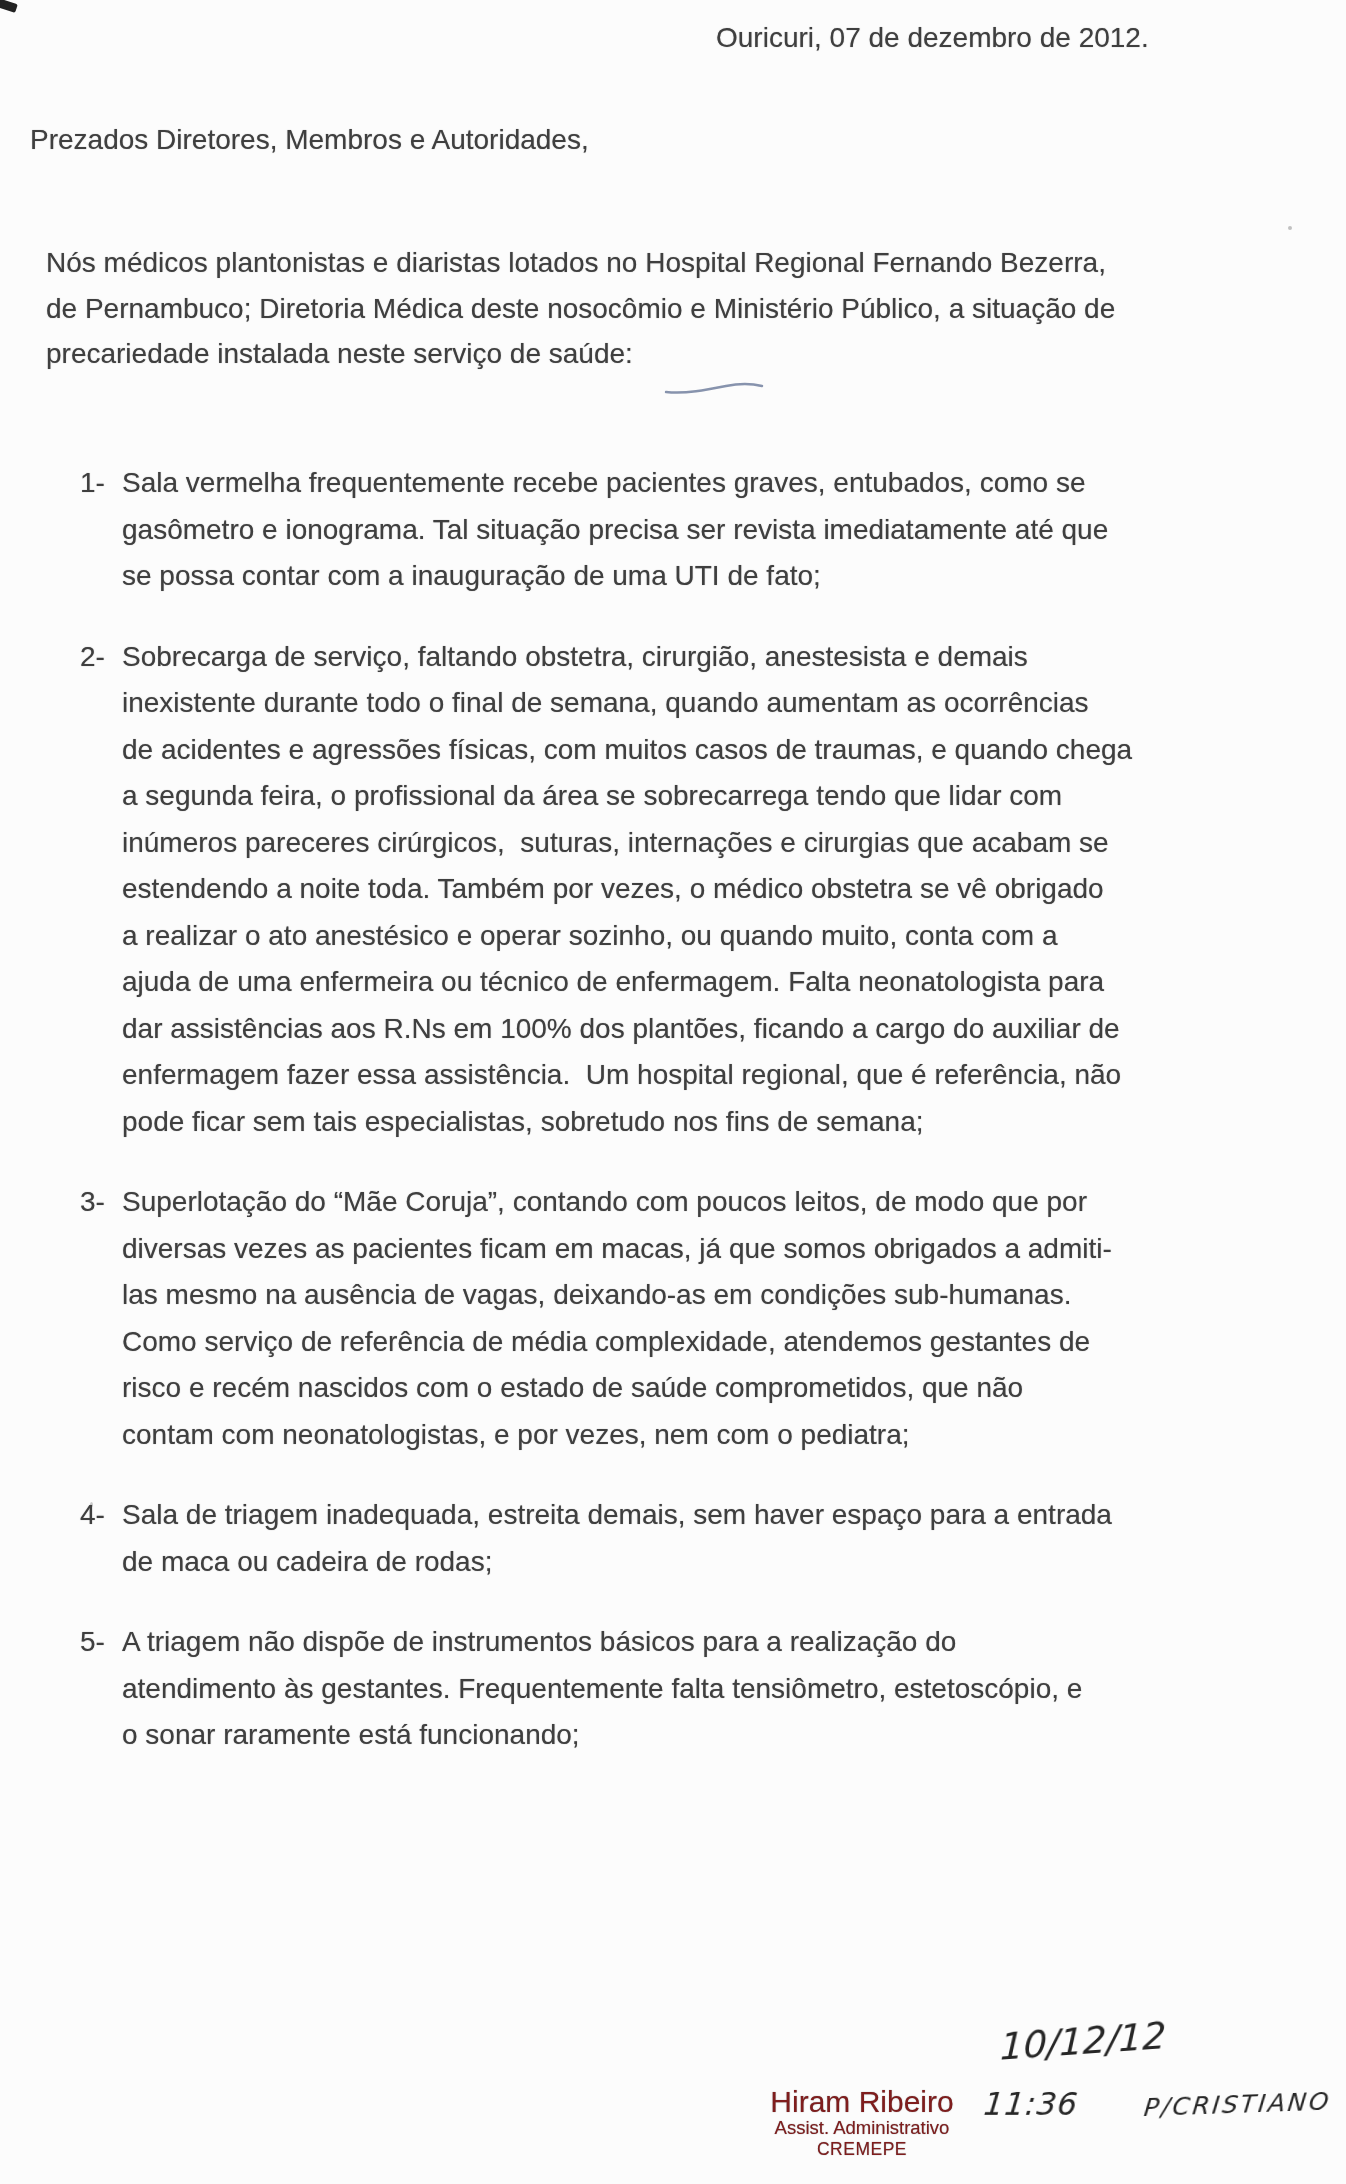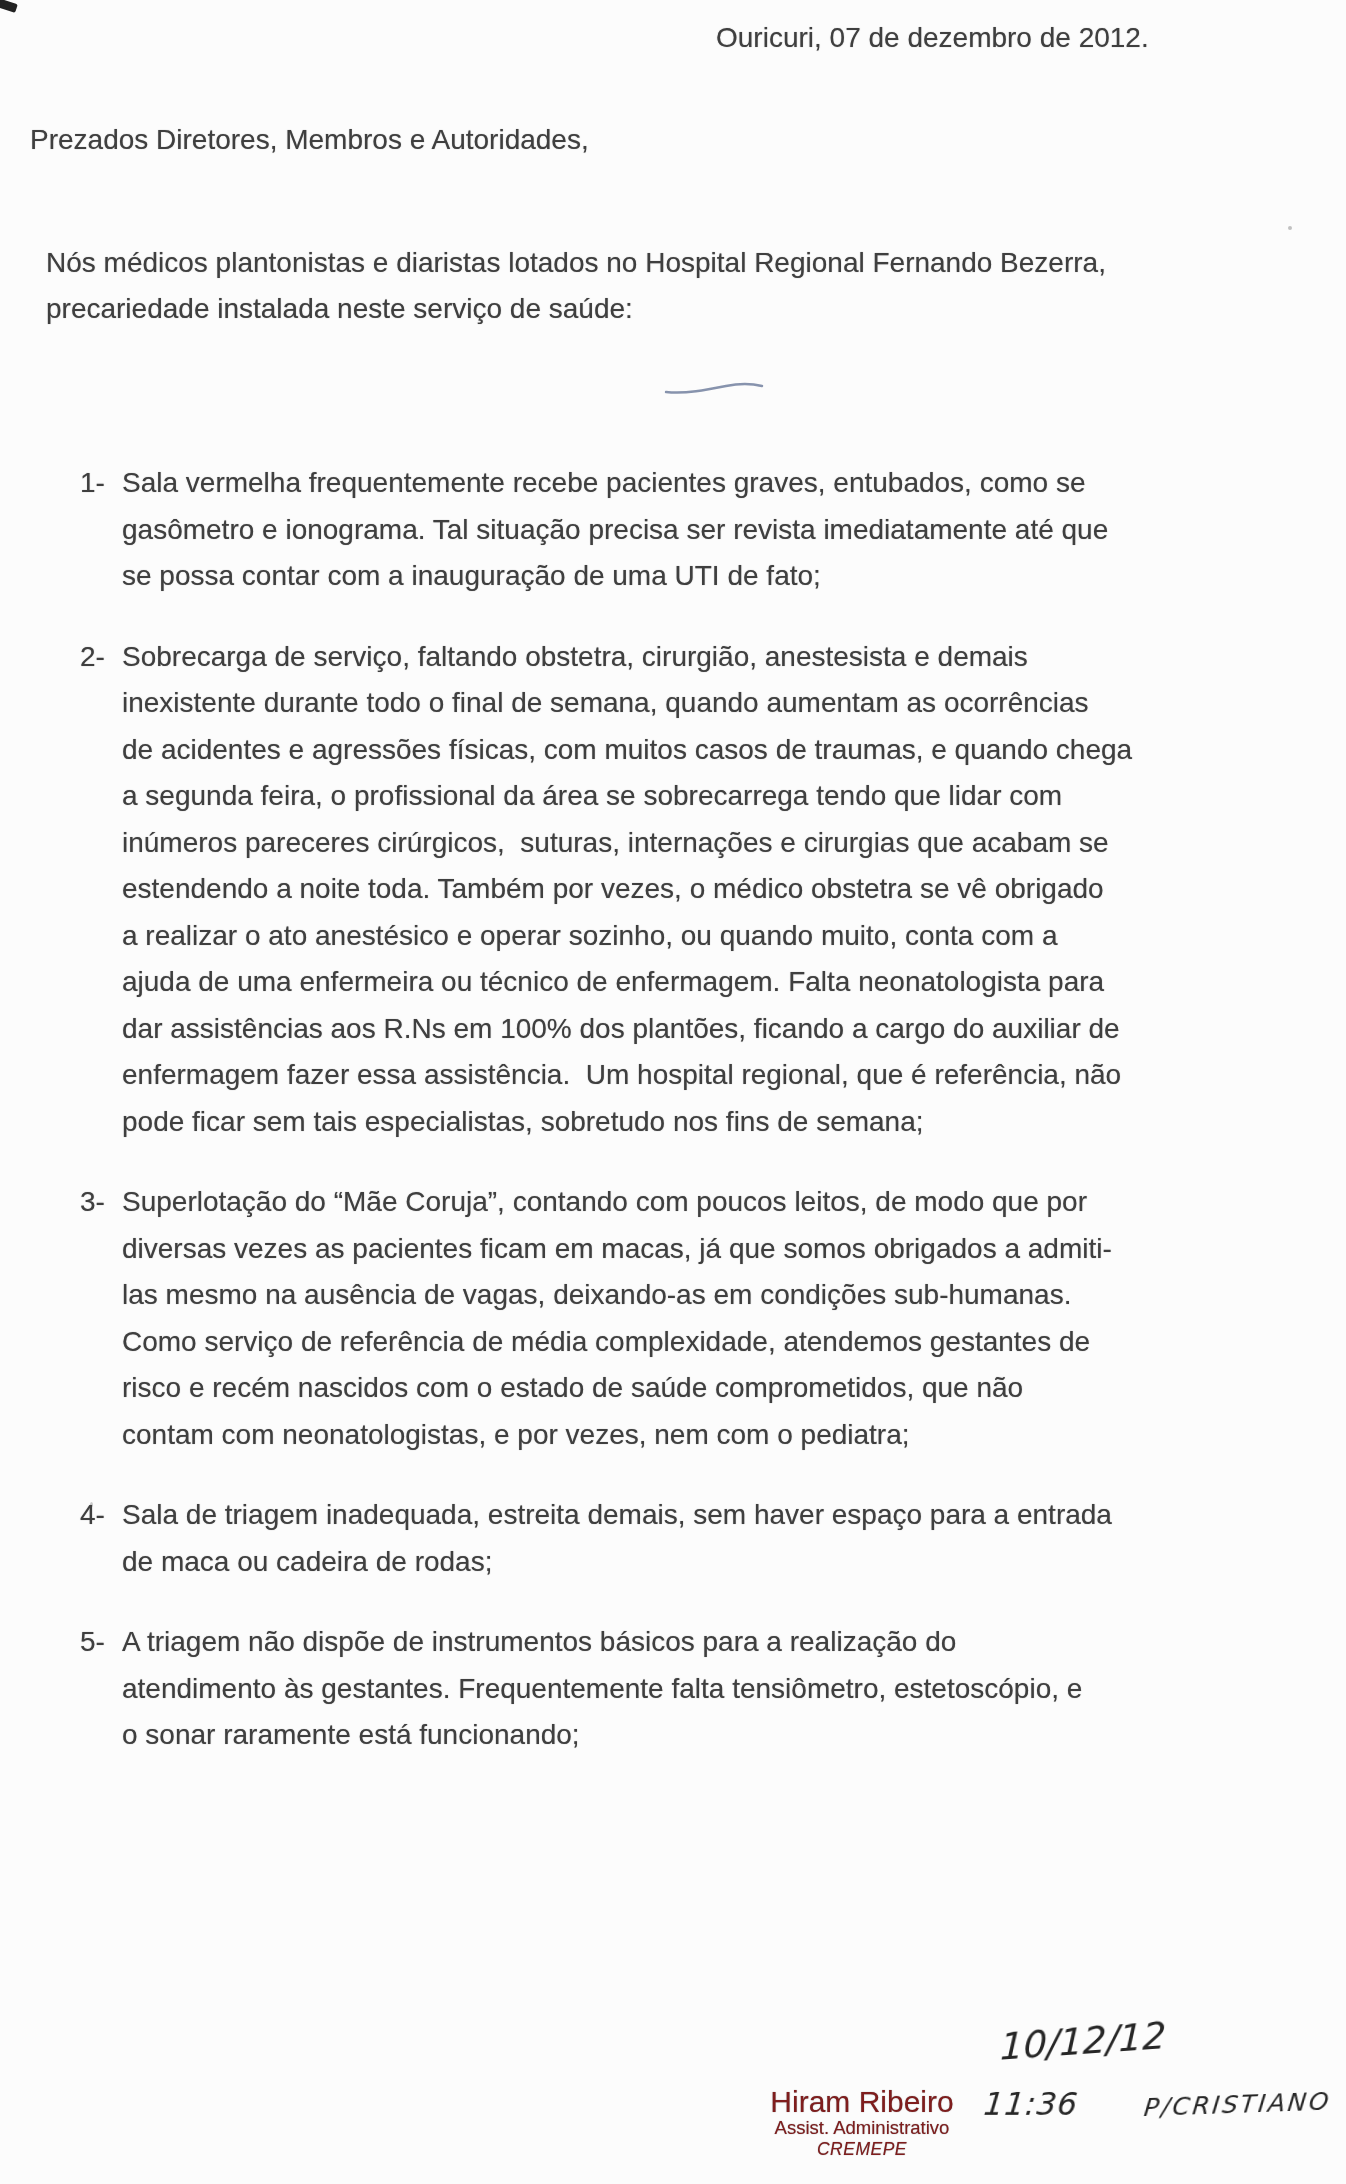--- a/index.html
+++ b/index.html
@@ -26,21 +26,21 @@
 
   .items{ position:absolute; left:80px; top:460px; margin:0; padding:0; list-style:none; font-size:28px; }
   .item{ display:flex; margin-bottom:34px; }
   .item .num{ flex:0 0 42px; width:42px; line-height:46.5px; }
   .item .itext .tline{ line-height:46.5px; }
 
   .stamp{ position:absolute; left:756px; top:2086px; width:212px; text-align:center;
           color:#7f1d1d; text-shadow:0 0 1px rgba(50,50,50,.6); filter:blur(.25px); }
   .stamp-name{ font-size:30px; line-height:32px; }
   .stamp-role{ font-size:18.5px; line-height:20px; }
-  .stamp-org{ font-size:17.5px; line-height:22px; letter-spacing:.5px;font-style:italic; }
+  .stamp-org{ font-size:17.5px; line-height:22px; letter-spacing:.5px; }
 
   .hw{ position:absolute; color:#262626; font-style:italic;
        font-family:"DejaVu Sans",sans-serif; filter:blur(.2px); }
   .hw-date{ left:1000px; top:2020px; font-size:37px; transform:rotate(-4deg) skewX(-6deg); }
   .hw-time{ left:984px;  top:2086px; font-size:31px; transform:skewX(-6deg); letter-spacing:1px; }
   .hw-note{ left:1144px; top:2090px; font-size:25px; letter-spacing:2.5px; transform:rotate(-2deg) skewX(-8deg); }
 
   .corner-mark{ position:absolute; left:-5px; top:-3px; width:24px; height:9px;
                 background:#222; transform:rotate(18deg); transform-origin:left top; border-radius:2px; }
   .speck-1{ position:absolute; left:1288px; top:226px; width:4px; height:4px;
@@ -56,20 +56,21 @@
   <div class="corner-mark"></div>
   <div class="speck-1"></div>
   <div class="speck-2"></div>
 
   <div class="dateline typed">Ouricuri, 07 de dezembro de 2012.</div>
 
   <div class="salutation typed">Prezados Diretores, Membros e Autoridades,</div>
 
   <div class="intro typed">
       <div class="tline">Nós médicos plantonistas e diaristas lotados no Hospital Regional Fernando Bezerra,</div>
+      <div class="tline">de Pernambuco; Diretoria Médica deste nosocômio e Ministério Público, a situação de</div>
       <div class="tline">precariedade instalada neste serviço de saúde:</div>
     </div>
 
   <svg class="pen-squiggle" width="102" height="18" viewBox="0 0 102 18">
     <path d="M2 12 C 22 14, 42 10, 62 6 C 74 3.5, 86 3, 98 6" fill="none" stroke="#72809f" stroke-width="2.4" stroke-linecap="round" opacity="0.85"></path>
   </svg>
 
   <ol class="items typed">
     <li class="item">
       <span class="num">1-</span>

